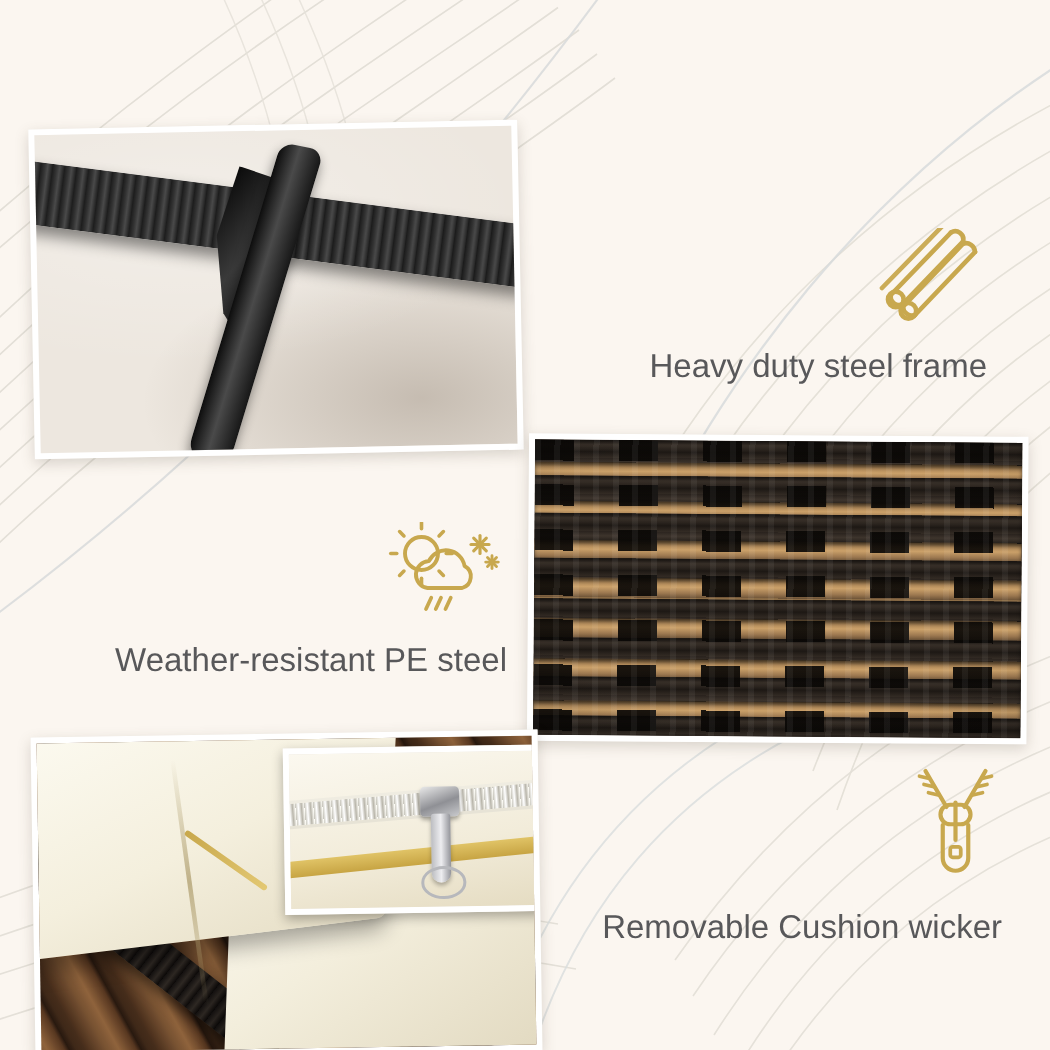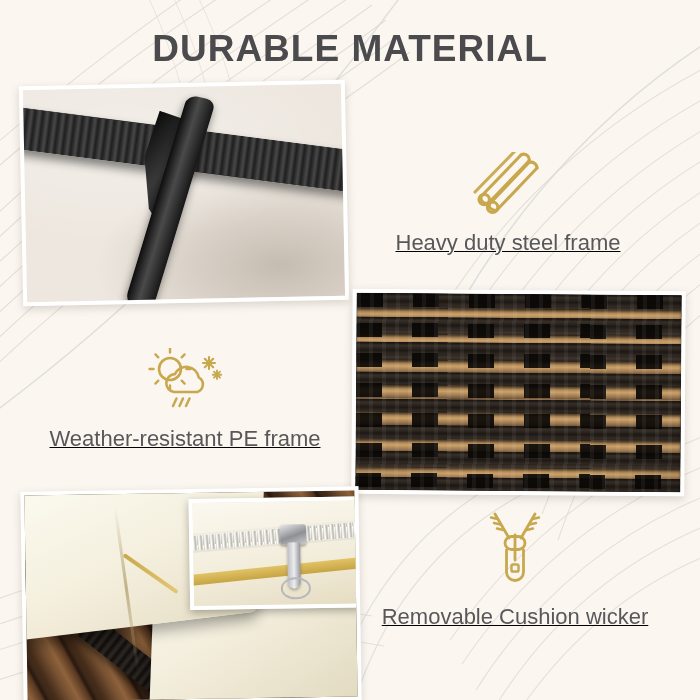--- a/index.html
+++ b/index.html
@@ -195,21 +195,21 @@
     border-radius:3px 3px 9px 9px;
     box-shadow:0 2px 3px rgba(0,0,0,0.28);
   }
   .inset .pull-ring{
     position:absolute;left:53%;top:74%;width:16%;height:17%;
     border:2px solid #b7b8bc;border-radius:50%;
     background:transparent;
   }
 
   
-  .feature{position:absolute;z-index:4;text-align:center;text-decoration:underline;}
+  .feature{position:absolute;z-index:4;text-align:right;}
   .feature .icon{display:block;margin:0 auto 12px auto;}
   .feature .label{
     font-size:22px;color:#58585A;white-space:nowrap;
     font-family:"Liberation Sans", sans-serif;
   }
   #feat-frame{left:358px;top:152px;width:300px;}
   #feat-wicker{left:32px;top:348px;width:306px;}
   #feat-zip{left:362px;top:508px;width:306px;}
 </style>
 </head>
@@ -266,21 +266,20 @@
         <path d="M355 700 C 386 604, 448 528, 546 482"></path>
       </g>
       <g stroke="#E6E2DA" stroke-width="1" fill="none" opacity="0.85">
         <path d="M140 -20 C 180 60, 200 140, 196 230"></path>
         <path d="M165 -20 C 206 62, 226 142, 222 232"></path>
         <path d="M190 -20 C 232 64, 252 144, 248 234"></path>
       </g>
     </svg>
   </div>
 
-  <div class="title">DURABLE MATERIAL</div>
 
   <div class="photo" id="card-frame">
     <div class="inner">
       <div class="deck"></div>
       <div class="deck-sheen"></div>
       <div class="bar-main"></div>
       <div class="bracket"></div>
       <div class="bar-diag"></div>
     </div>
   </div>
@@ -378,21 +377,21 @@
             <path d="M70.2 10.8 L61.8 19.2"></path>
         </g>
         <g stroke-width="1.9">
           <path d="M74 22.5 V31"></path>
             <path d="M69.8 26.7 H78.2"></path>
           <path d="M71 23.7 L77 29.7"></path>
             <path d="M77 23.7 L71 29.7"></path>
         </g>
       </svg>
     </span>
-    <span class="label">Weather-resistant PE frame</span>
+    <span class="label">Weather-resistant PE steel</span>
   </div>
 
   <div class="feature" id="feat-zip">
     <span class="icon">
       <svg width="62" height="80" viewBox="0 0 62 80" fill="none" stroke="#C8A84E" stroke-width="2.8" stroke-linecap="round" stroke-linejoin="round" xmlns="http://www.w3.org/2000/svg" aria-hidden="true">
         <path d="M25 30 L11 6"></path>
         <path d="M37 30 L51 6"></path>
         <g stroke-width="2.5">
           <path d="M13.5 11 L7 9.5"></path>
           <path d="M16.5 16.5 L10 15"></path>

